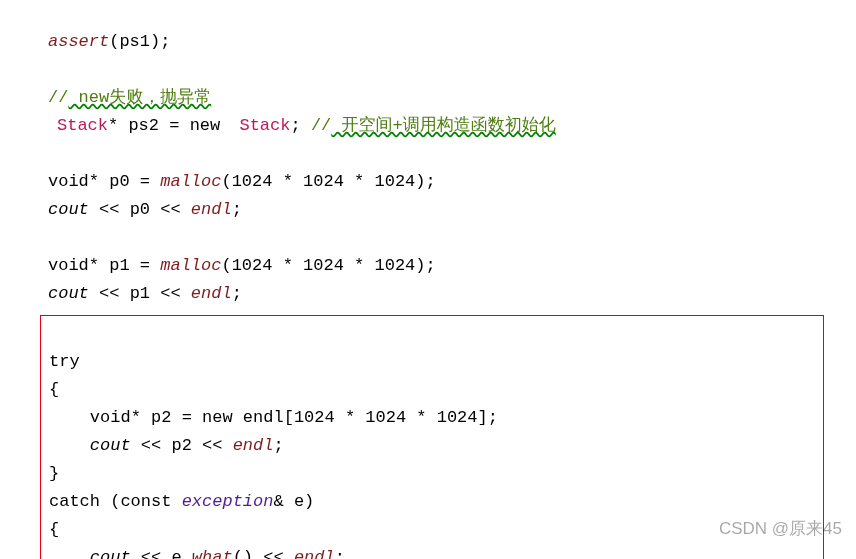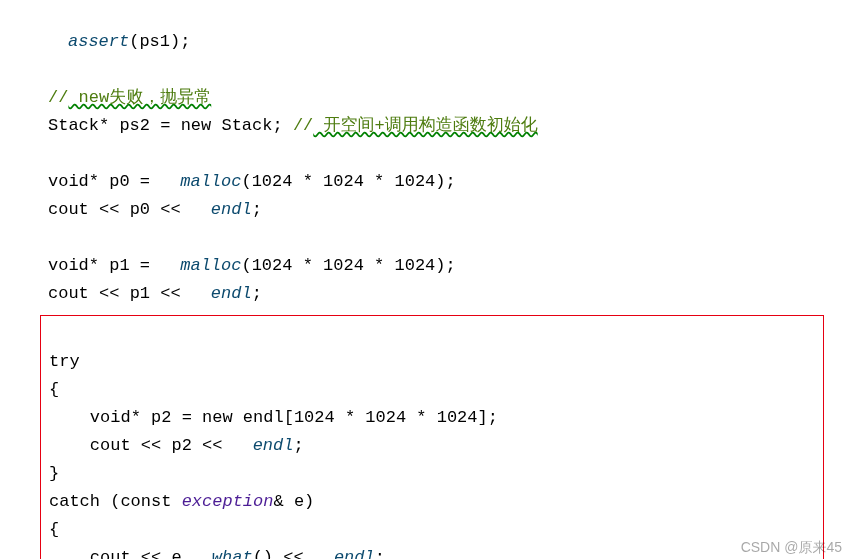--- a/index.html
+++ b/index.html
@@ -13,37 +13,37 @@
     width: 856px;
     height: 559px;
     overflow: hidden;
     position: relative;
   }
   .code-area {
     padding: 0 0 0 48px;
     white-space: pre;
   }
   .kw   { color: #000000; }        
-  .type { color: #000000; }        
-  .func-it { color: #0c4a6e; font-style: italic; margin-left: 20px; } 
-  .ident-it { }
+  .type { color: #be185d; margin-left: 9px; }        
+  .func-it { color: #7f1d1d; font-style: italic; } 
+  .ident-it { font-style: italic; }
   .comment { color: #4d7c0f; }
   .squig { text-decoration: underline wavy #008000; text-decoration-skip-ink: none; }
   .try-box {
     border: 1.5px solid #e60012;
     margin: 6px 32px 0 40px;
     padding: 4px 8px 4px 8px;
     white-space: pre;
   }
   .watermark {
     position: absolute;
     right: 14px;
-    bottom: 0;
+    bottom: 16px;
     font-family: Arial, sans-serif;
-    font-size: 14px;
+    font-size: 17px;
     color: rgba(0,0,0,0.35);
   }
   .exc-it { font-style: italic; color: #4c1d95; }
 </style>
 </head>
 <body>
 
 <div class="code-area">
 <span class="func-it">assert</span><span>(</span><span>ps1</span><span>)</span><span>;</span>
 

